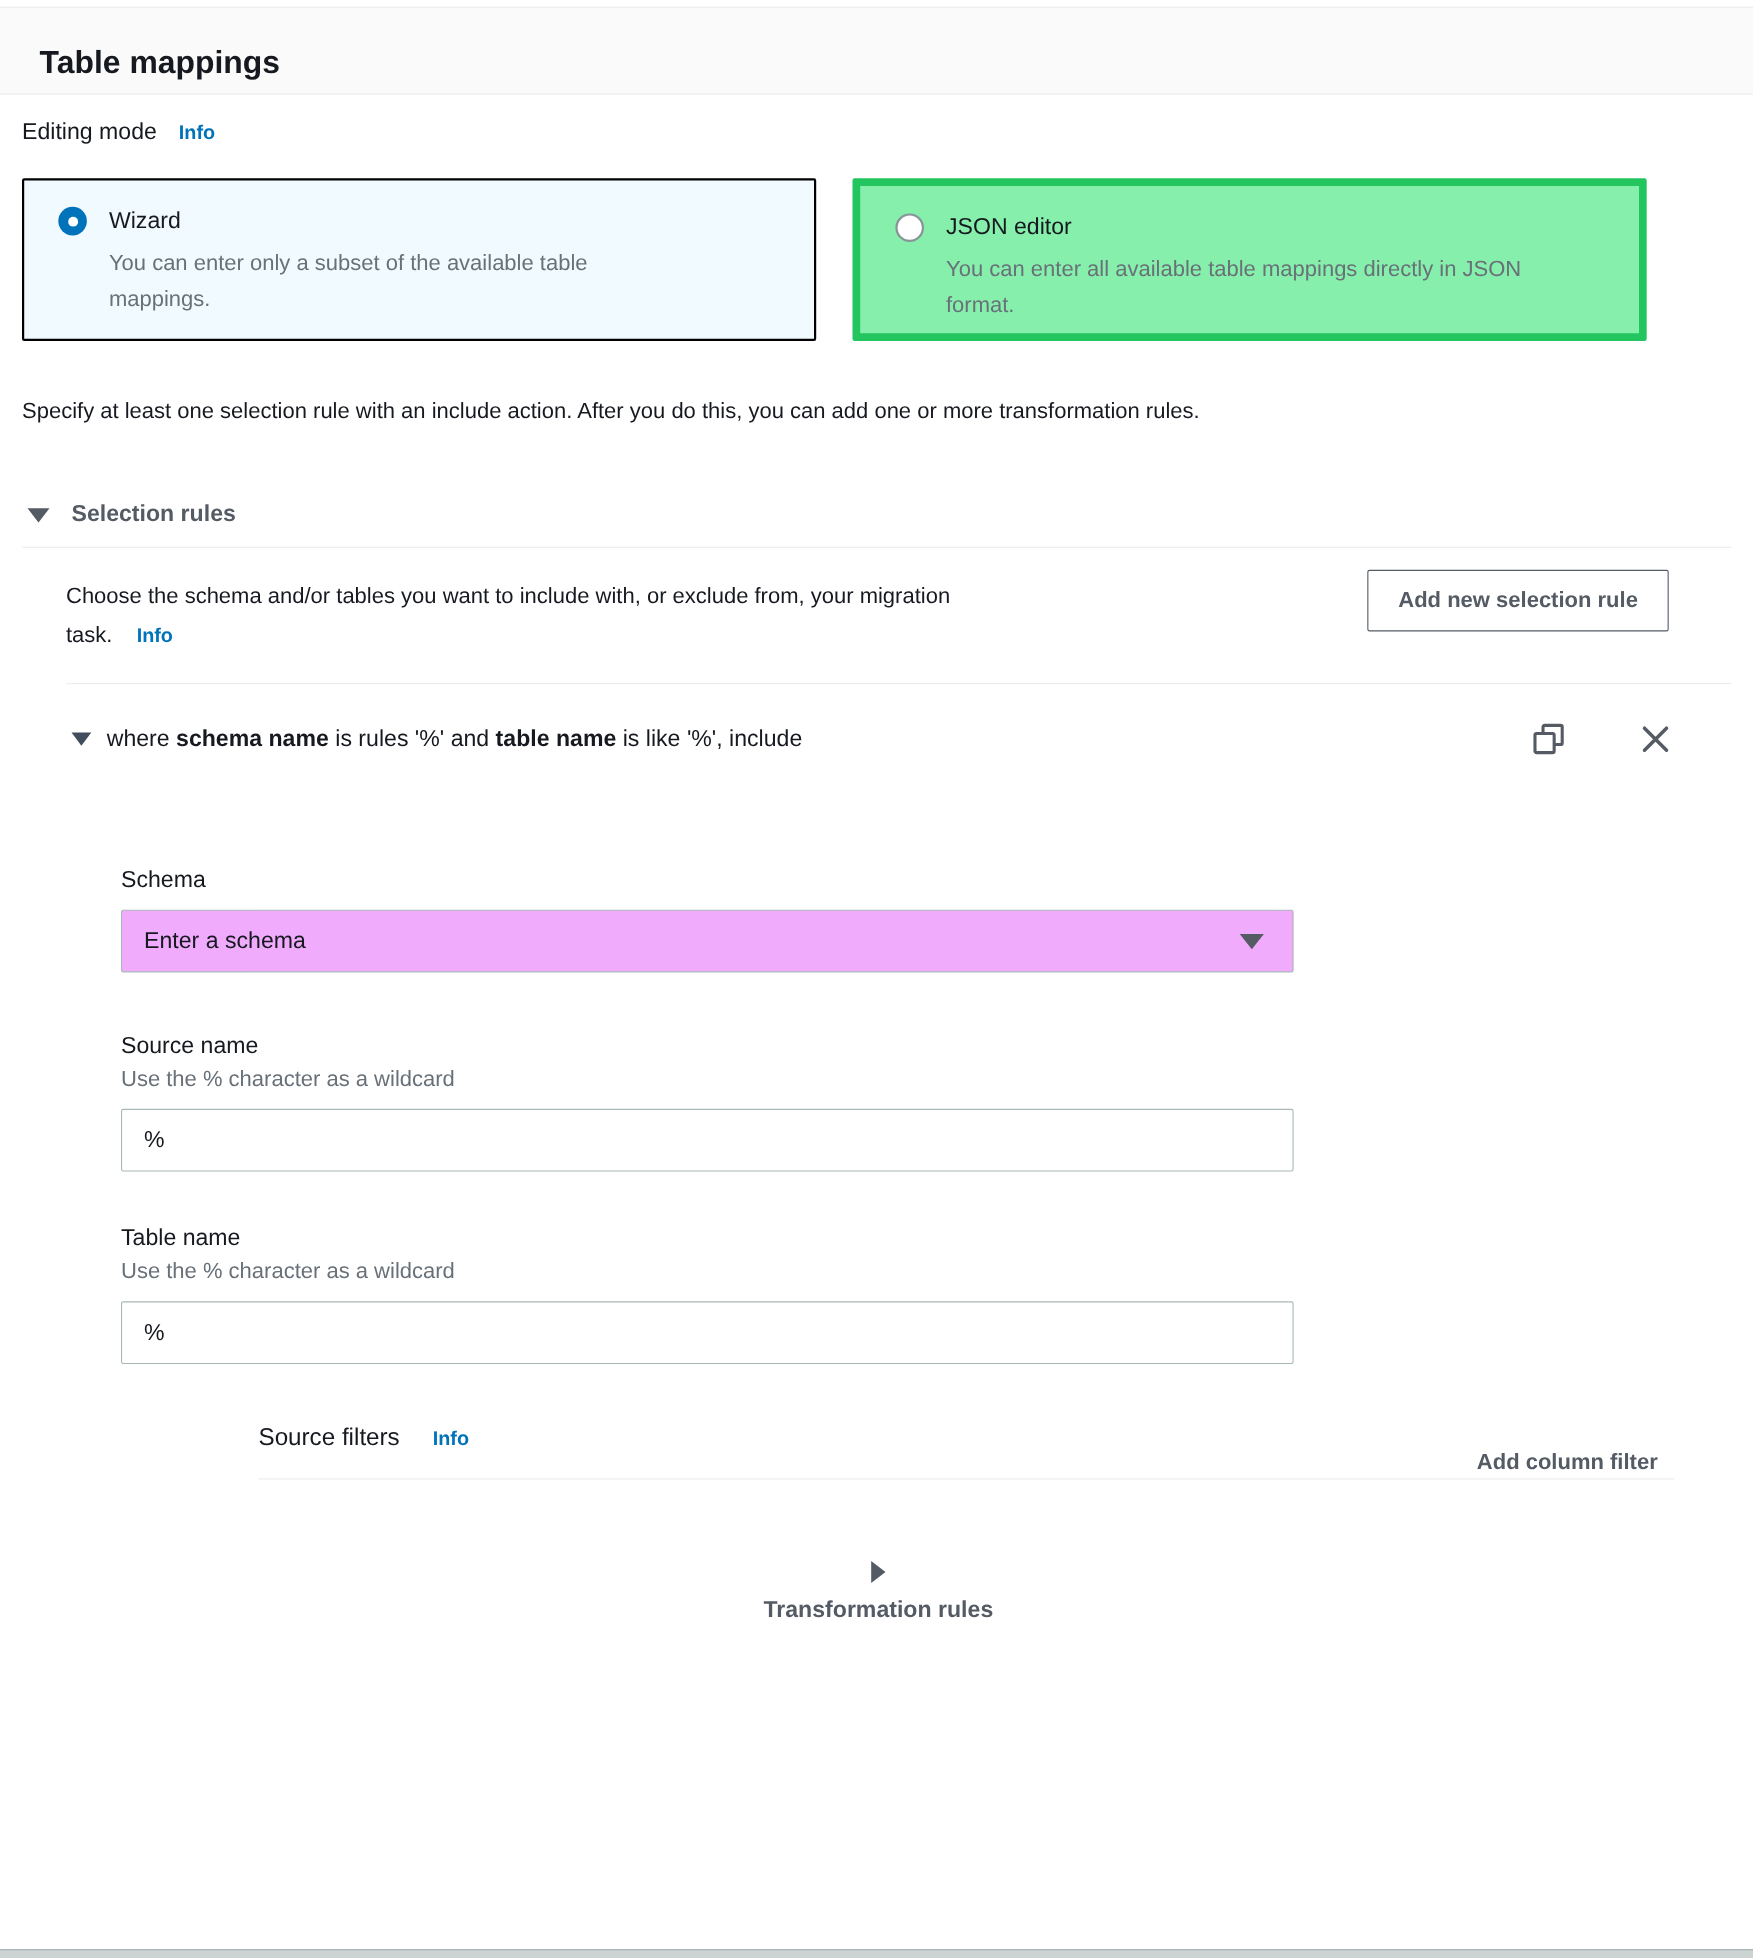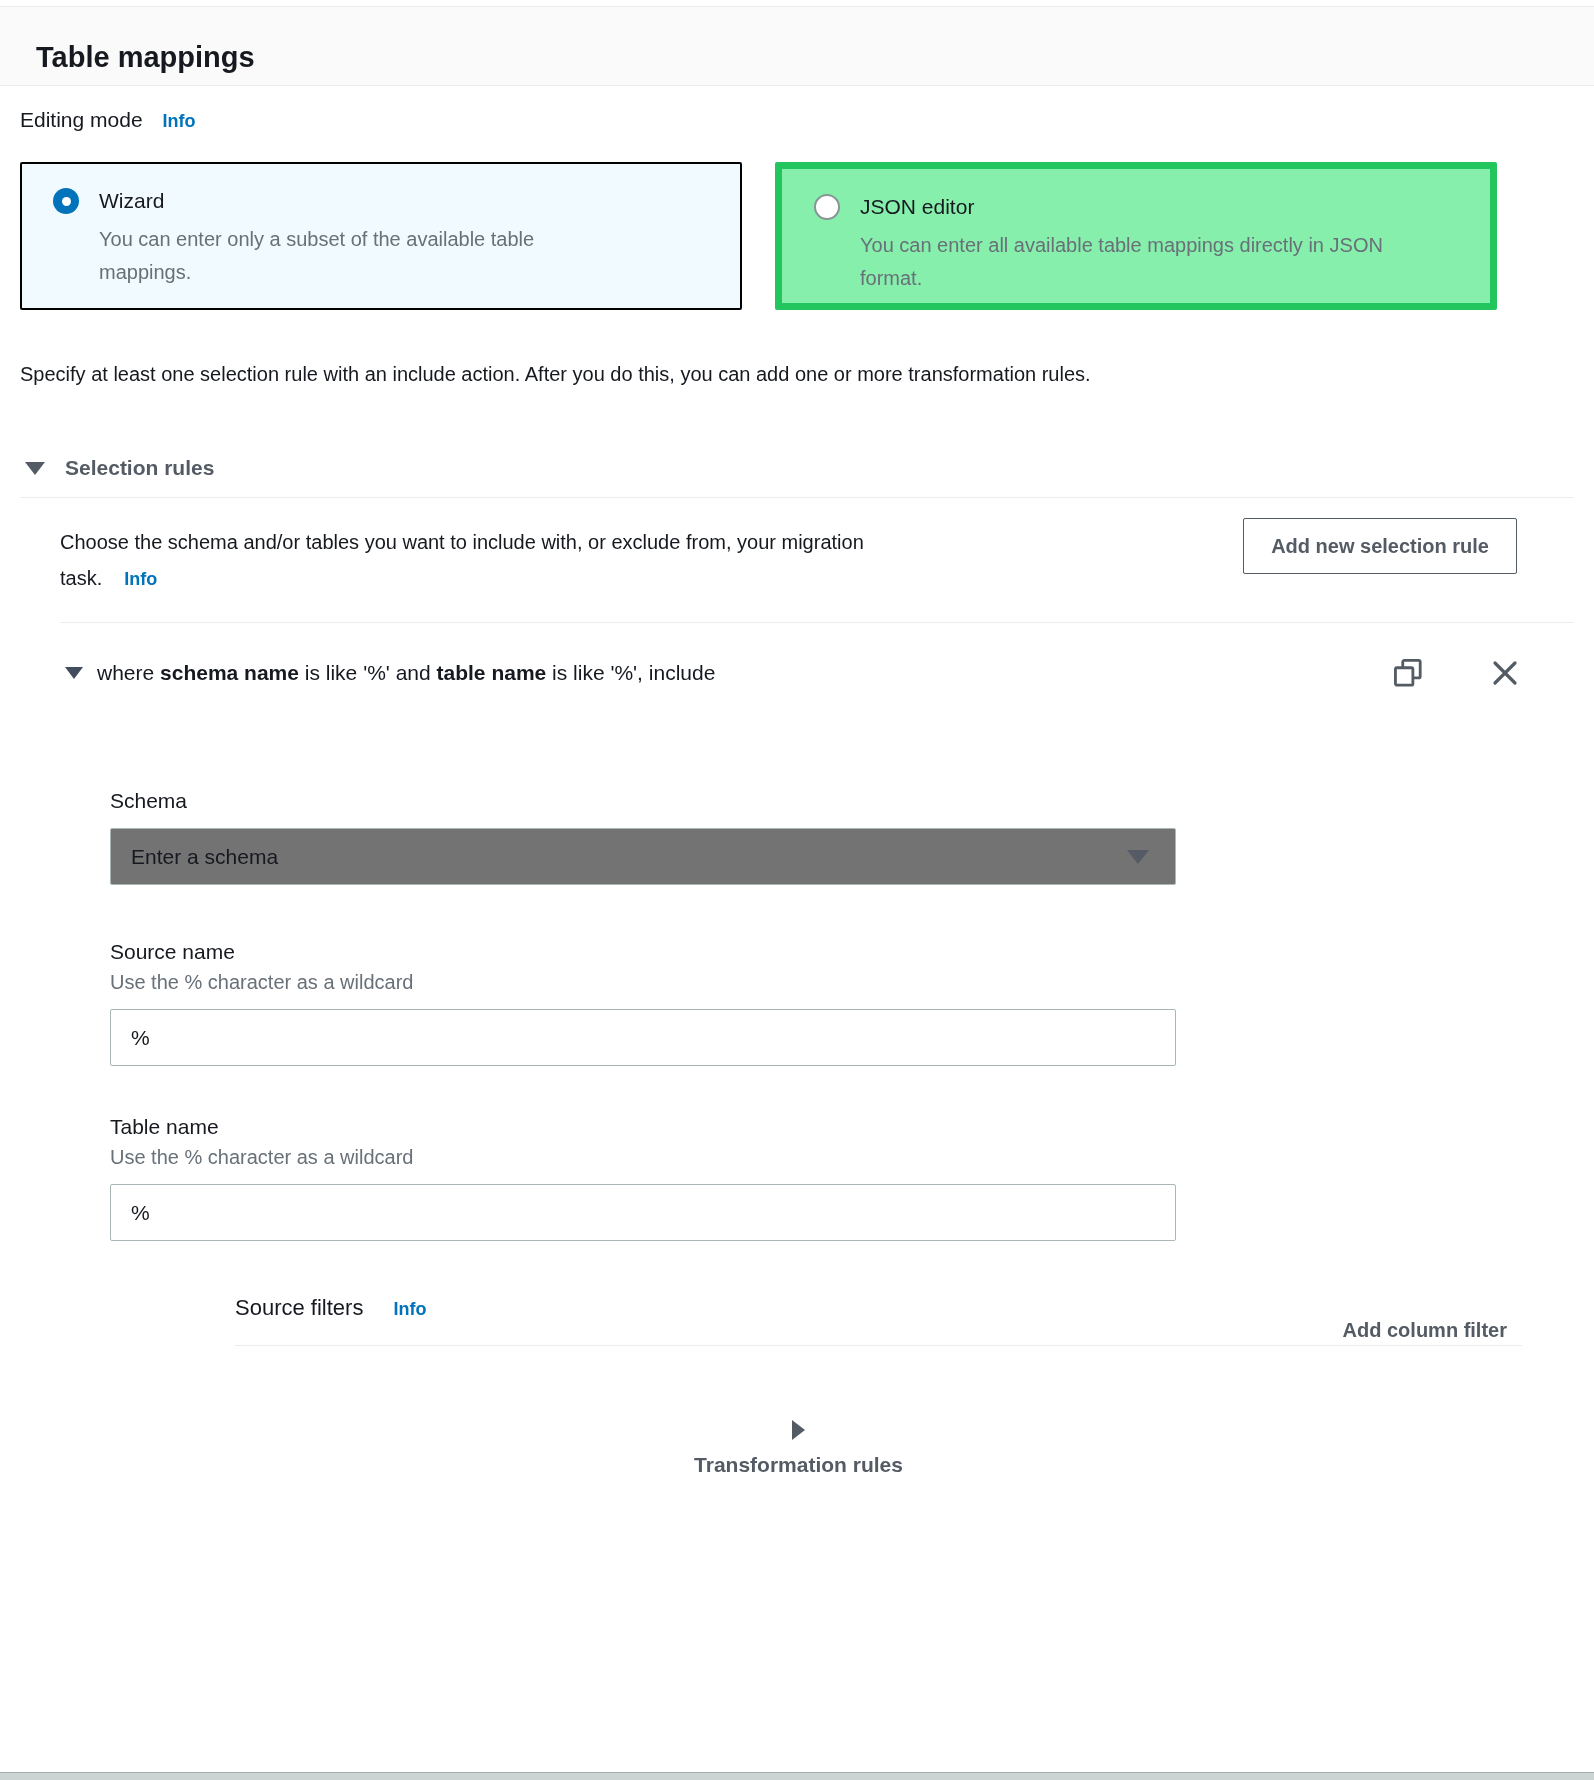--- a/index.html
+++ b/index.html
@@ -78,21 +78,21 @@
   
   .rule-form { margin-left:90px; }
   .f-schema { margin-top:100px; }
   .f-source { margin-top:55px; }
   .f-table  { margin-top:49px; }
   .f-action { margin-top:54px; }
   .field-label { font-size:21px; }
   .constraint { margin-top:7px; color:#687078; font-size:20px; }
   .select {
     margin-top:15px; width:1066px; height:57px; border:1px solid #aab7b8; border-radius:2px;
-    background:#737373; display:flex; align-items:center; padding:0 26px 0 20px; cursor:pointer;
+    background:#f0abfc; display:flex; align-items:center; padding:0 26px 0 20px; cursor:pointer;
   }
   .select .val { font-size:21px; }
   .select .caret { margin-left:auto; width:0; height:0; border-left:11px solid transparent; border-right:11px solid transparent; border-top:14px solid #545b64; }
   .text-input {
     margin-top:15px; display:block; width:1066px; height:57px; border:1px solid #aab7b8; border-radius:2px;
     padding:0 20px; font-size:21px; font-family:inherit; color:#16191f; background:#fff;
   }
 
   
   .source-filters { position:relative; margin:54px 0 0 125px; display:flex; align-items:baseline; gap:30px; }
@@ -151,21 +151,21 @@
     <div class="divider d1"></div>
 
     <div class="choose-row">
       <p class="choose-text-wrap"><span>Choose the schema and/or tables you want to include with, or exclude from, your migration task.</span><a class="info-link choose-info">Info</a></p>
       <button class="add-rule-btn">Add new selection rule</button>
     </div>
     <div class="divider d2"></div>
 
     <div class="rule-row">
       <span class="rule-tri"></span>
-      <span class="rule-summary"><span class="seg">where </span><span class="seg-b">schema name</span><span class="seg"> is like '%' and </span><span class="seg-b">table name</span><span class="seg"> is like '%', include</span></span>
+      <span class="rule-summary"><span class="seg">where </span><span class="seg-b">schema name</span><span class="seg"> is rules '%' and </span><span class="seg-b">table name</span><span class="seg"> is like '%', include</span></span>
       <span class="rule-icons">
         <button class="icon-btn" title="">
           <span>
             <svg width="30" height="30" viewBox="0 0 16 16" fill="none" xmlns="http://www.w3.org/2000/svg">
               <rect x="5.2" y="1.3" width="9.3" height="9.3" rx="0.8" stroke="#545b64" stroke-width="1.5"></rect>
               <rect x="1.3" y="5.2" width="9.3" height="9.3" rx="0.8" fill="#ffffff" stroke="#545b64" stroke-width="1.5"></rect>
             </svg>
           </span>
         </button>
         <button class="icon-btn" title="">

